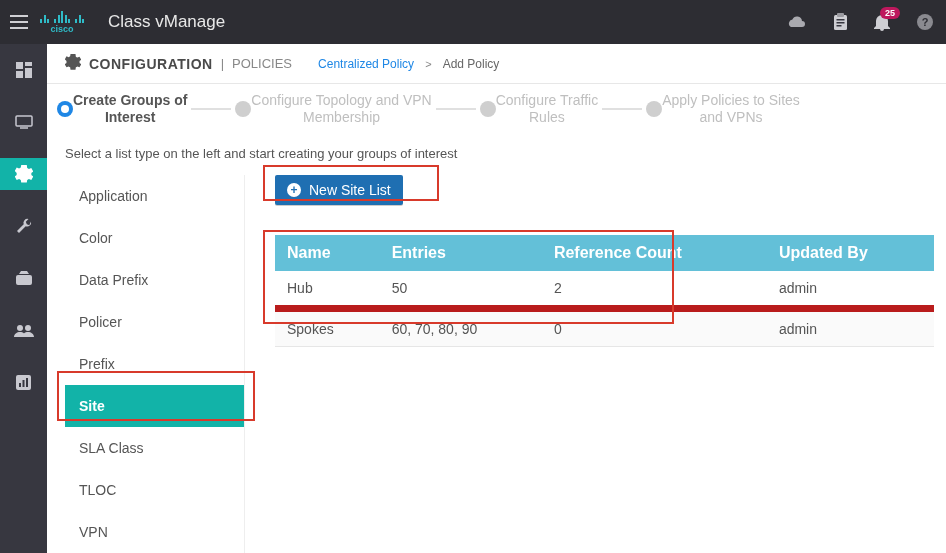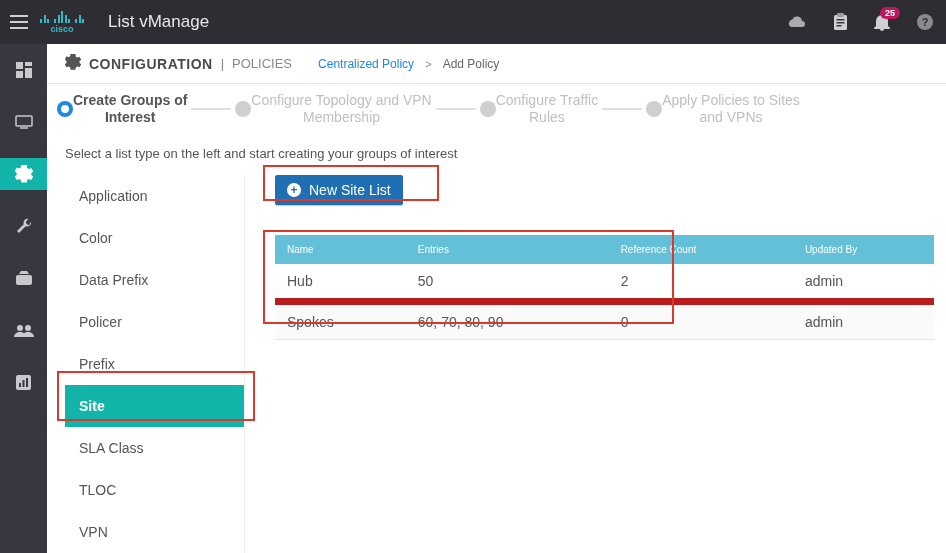--- a/index.html
+++ b/index.html
@@ -56,21 +56,21 @@
   .listtypes { width: 180px; border-right: 1px solid #eee; padding-right: 0; }
   .lt-item { padding: 13px 14px; font-size: 14px; color: #555; cursor: pointer; }
   .lt-item.active { background: #12b3a8; color: #fff; font-weight: bold; }
 
   .content { flex: 1; padding: 0 12px 0 18px; min-width: 0; }
 
   .new-btn { background: #1f6fb2; color: #fff; border: none; padding: 7px 12px; font-size: 14px; display: inline-flex; align-items: center; gap: 8px; border-radius: 2px; box-shadow: 0 1px 0 rgba(0,0,0,.2); }
   .plus-circle { width: 14px; height: 14px; border-radius: 50%; background: #fff; color: #1f6fb2; display: inline-flex; align-items: center; justify-content: center; font-size: 12px; font-weight: bold; line-height: 1; }
 
   table.data { width: 100%; border-collapse: collapse; margin-top: 30px; font-size: 14px; }
-  table.data thead th { background: #63c0d8; color: #fff; text-align: left; padding: 9px 12px; font-weight: normal; font-size: 10px; }
+  table.data thead th { background: #63c0d8; color: #fff; text-align: left; padding: 9px 12px; font-weight: bold; font-size: 16px; }
   table.data tbody td { padding: 9px 12px; color: #555; border-bottom: 7px solid #b91c1c; }
   table.data tbody tr:nth-child(even) td { background: #fafafa; border-bottom: 1px solid #e6e6e6; }
   .link { color: #1f87e5; }
 
   
   .hl { position: absolute; border: 2px solid #d83a2b; pointer-events: none; z-index: 10; }
 
   .main-wrap { position: relative; flex: 1; min-height: 0; }
 </style>
 </head>
@@ -98,21 +98,21 @@
           <span style="height:12px"></span>
           <span style="height:8px"></span>
           <span style="height:4px"></span>
         <span style="width:2px"></span>
         <span style="height:4px"></span>
           <span style="height:8px"></span>
           <span style="height:4px"></span>
       </div>
       <div class="cisco-logo">cisco</div>
     </div>
-    <div class="app-title">List vManage</div>
+    <div class="app-title">Class vManage</div>
   </div>
   <div class="topbar-spacer"></div>
   <div class="top-icons">
     <div class="top-icon">
       <svg width="20" height="14" viewBox="0 0 20 14">
           <path fill="#a9a9af" d="M15 6a5 5 0 00-9.6-1.5A4 4 0 004 12h11a3 3 0 000-6z"></path>
         </svg>
     </div>
     <div class="top-icon">
       <svg width="15" height="18" viewBox="0 0 15 18">

